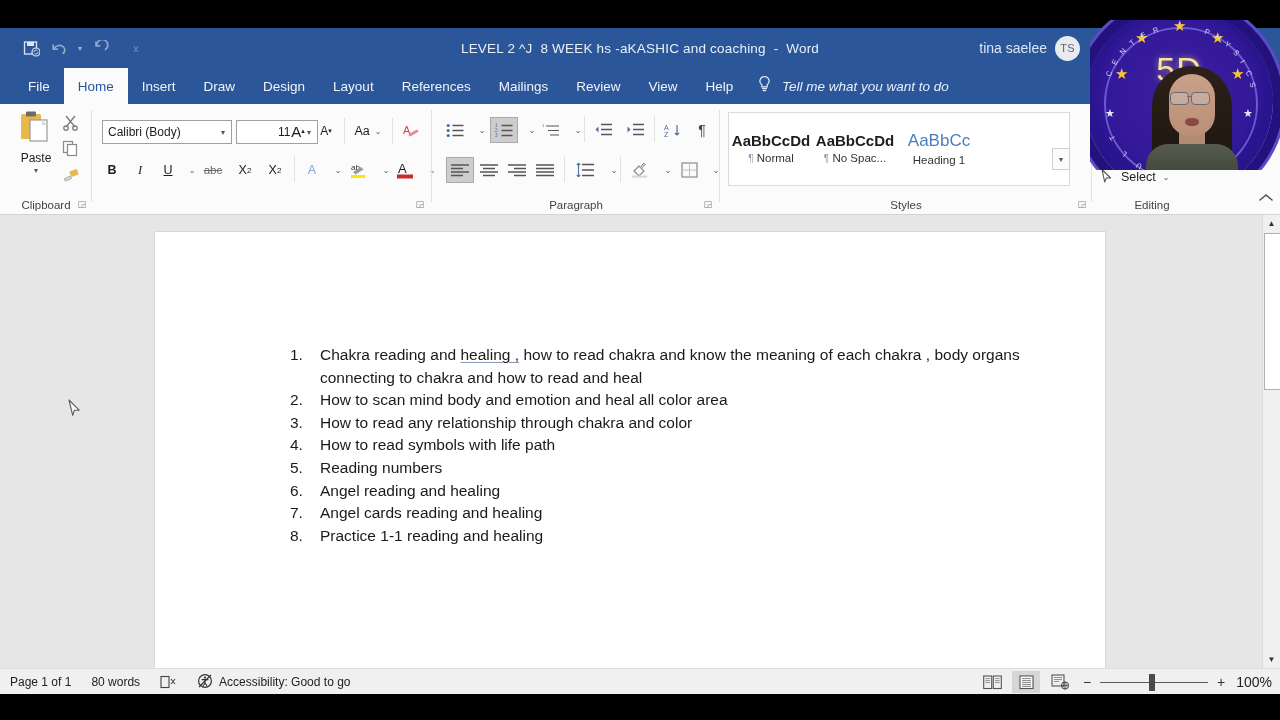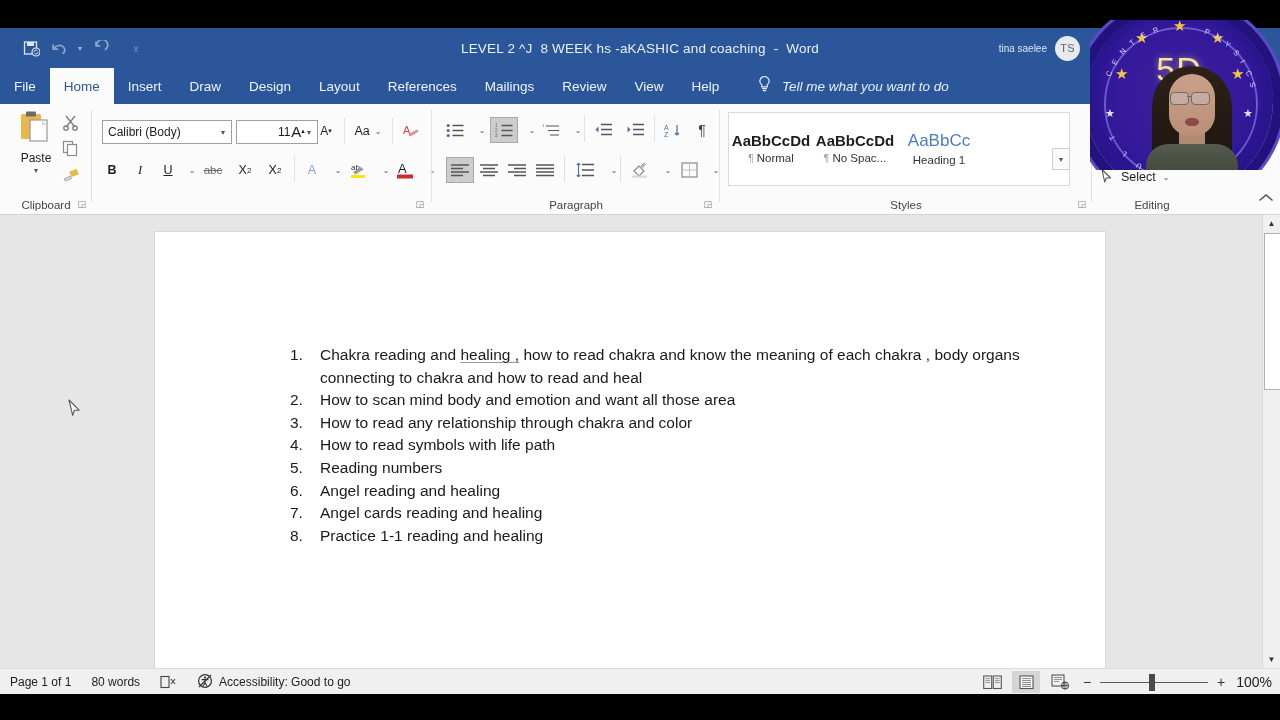--- a/index.html
+++ b/index.html
@@ -39,33 +39,33 @@
   #doc-title {
     position: absolute; left: 0; top: 0; width: 1280px; height: 40px;
     display: flex; align-items: center; justify-content: center;
     color: #e9eff7; font-size: 13.5px; letter-spacing: .2px;
     white-space: pre;
   }
   #account {
     position: absolute; right: 200px; top: 0; height: 40px;
     display: flex; align-items: center; gap: 8px;
   }
-  #account-name { color: #dbe6f4; font-size: 10px; }
+  #account-name { color: #dbe6f4; font-size: 14px; }
   #avatar {
     width: 25px; height: 25px; border-radius: 50%;
     background: #e8eaed; color: #5b6470;
     display: flex; align-items: center; justify-content: center;
     font-size: 11px; letter-spacing: .3px;
   }
   
   #tabstrip {
     position: absolute; left: 0; top: 68px; width: 1280px; height: 36px;
     background: #2b579a;
   }
-  .tabs { display: flex; align-items: flex-end; height: 36px; }
+  .tabs { display: flex; align-items: flex-end; height: 36px; padding-left: 14px; }
   .tab {
     height: 36px; padding: 0 14px;
     display: flex; align-items: center; justify-content: center;
     color: #eef3f9; font-size: 13.5px; white-space: nowrap;
   }
   .tab.active {
     background: #fbfbfb; color: #2b579a; margin-top: 23px;
   }
   #tellme {
     position: absolute; left: 757px; top: 0; height: 36px;
@@ -628,21 +628,21 @@
   <div id="docarea">
     <div id="page">
       <div id="content">
         <ol class="doclist">
           <li>
             <span class="li-num">1.</span>
             <span class="li-text"><span>Chakra reading and </span><span class="spell">healing ,</span><span> how to read chakra and know the meaning of each chakra , body organs connecting to chakra and how to read and heal</span></span>
           </li>
           <li>
             <span class="li-num">2.</span>
-            <span class="li-text">How to scan mind body and emotion and want all those area</span>
+            <span class="li-text">How to scan mind body and emotion and heal all color area</span>
           </li>
           <li>
             <span class="li-num">3.</span>
             <span class="li-text">How to read any relationship through chakra and color</span>
           </li>
           <li>
             <span class="li-num">4.</span>
             <span class="li-text">How to read symbols with life path</span>
           </li>
           <li>

